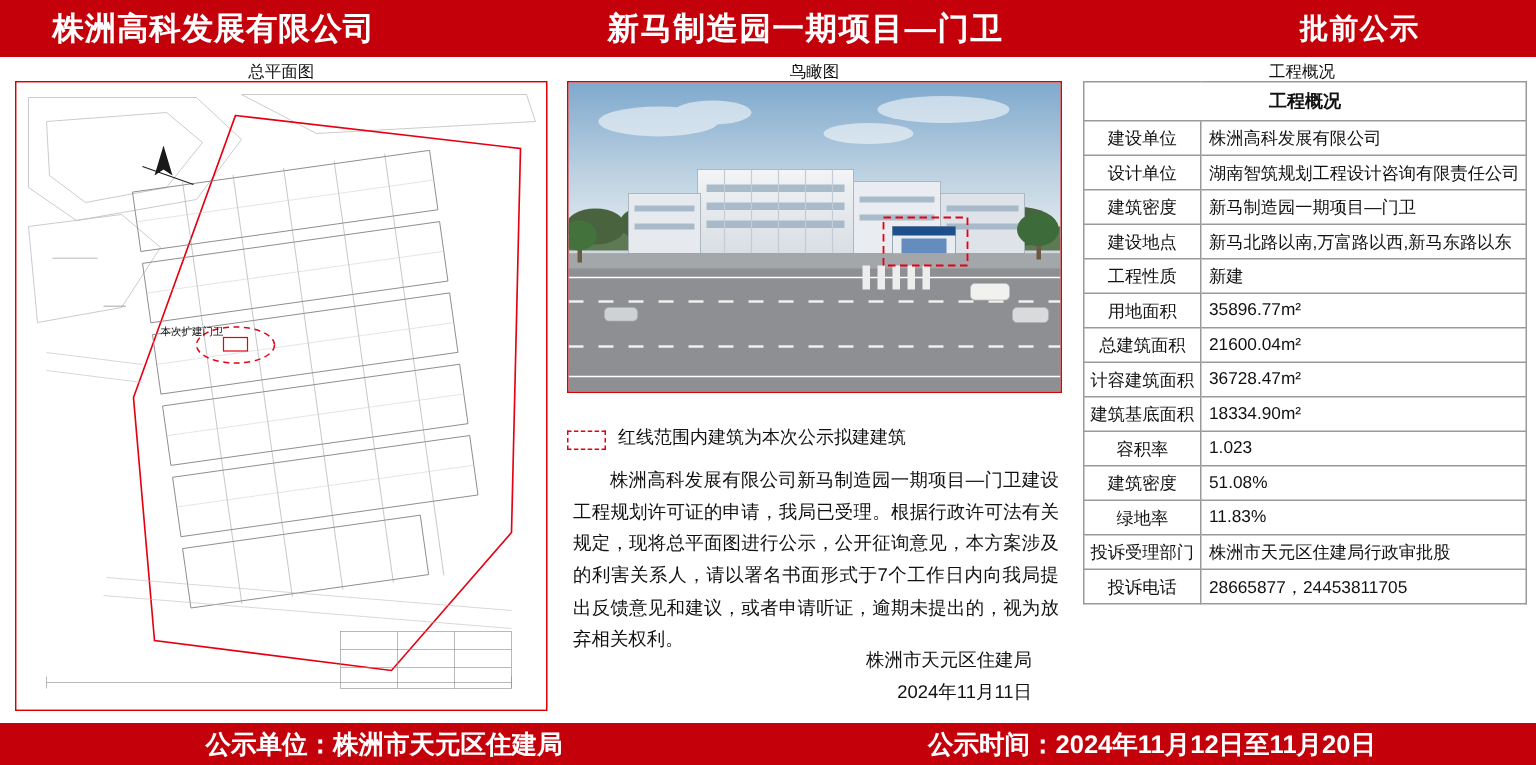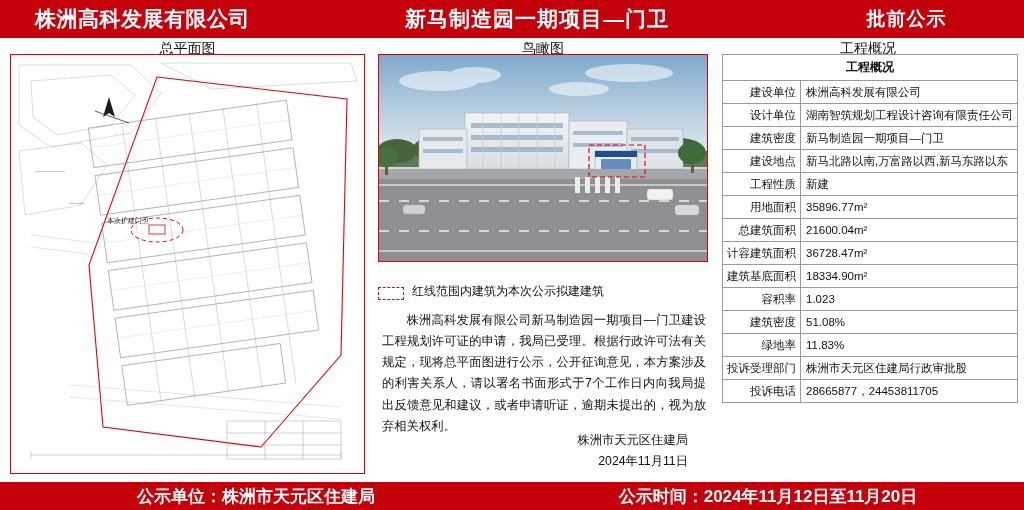--- a/index.html
+++ b/index.html
@@ -57,21 +57,21 @@
     align-items: center;
     font-size: 17px;
     font-weight: bold;
   }
   .footer .f-left { width: 512px; text-align: center; }
   .footer .f-right { width: 512px; text-align: center; }
 
   
   .caption {
     position: absolute;
-    font-size: 14px;
+    font-size: 11px;
     color: #111;
     text-align: center;
   }
   #cap-plan  { left: 10px;  top: 40px; width: 355px; }
   #cap-aerial{ left: 378px; top: 40px; width: 330px; }
   #cap-info  { left: 722px; top: 40px; width: 292px; }
 
   
   .panel-plan {
     position: absolute;
@@ -157,21 +157,21 @@
   }
   table.info td {
     border: 1px solid #9a9a9a;
     padding: 3.5px 4px;
     background: #fff;
     white-space: nowrap;
     overflow: hidden;
   }
   table.info td.k {
     width: 92px;
-    text-align: right;
+    text-align: center;
     margin-top: 48px;
   }
   table.info td.v {
     text-align: left;
     padding-left: 5px;
   }
 </style>
 </head>
 <body>
 

